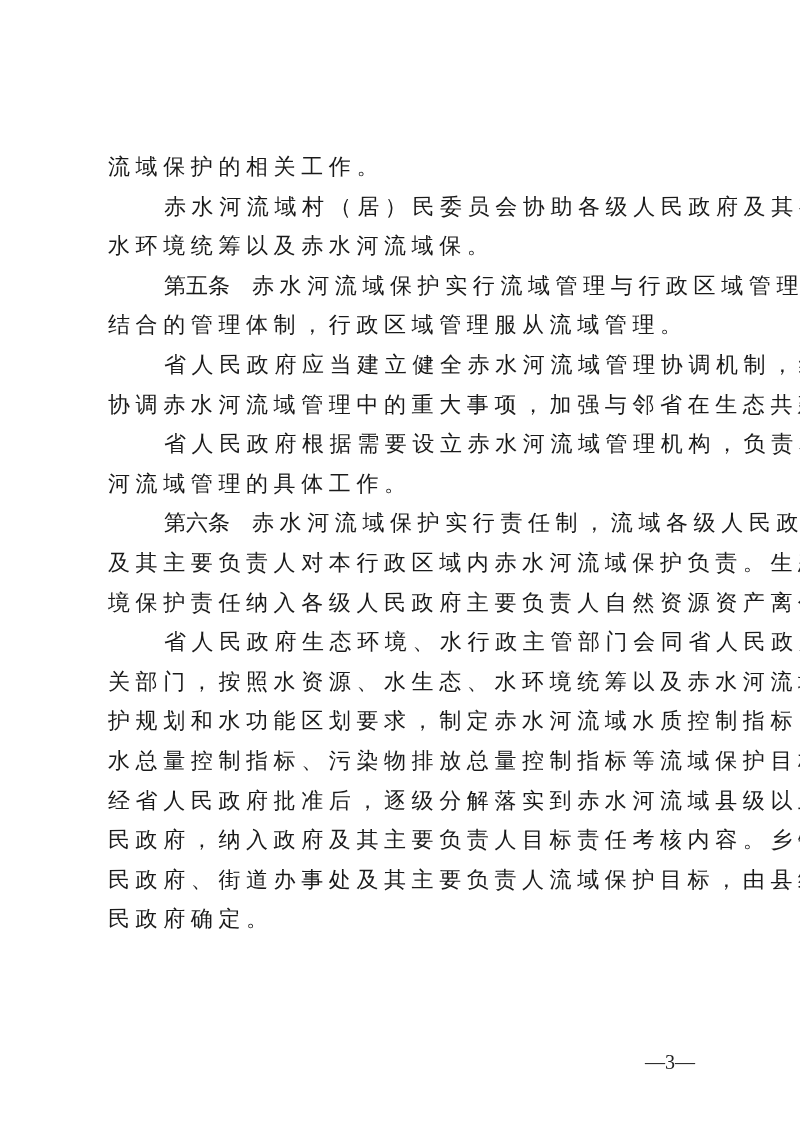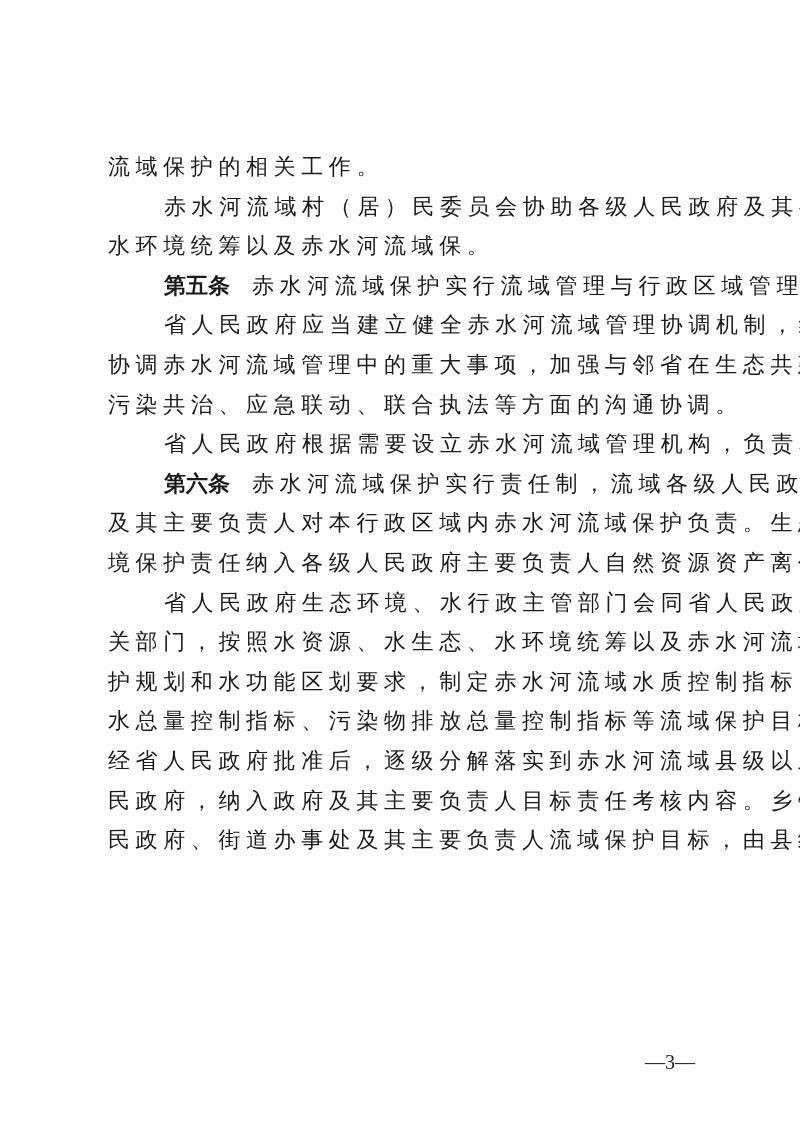--- a/index.html
+++ b/index.html
@@ -3,43 +3,45 @@
 <meta charset="utf-8">
 <style>
   html, body { margin: 0; padding: 0; background: #ffffff; }
   body { width: 800px; height: 1132px; position: relative; overflow: hidden;
          font-family: "DejaVu Serif", "Liberation Serif", serif; color: #1a1a1a; }
   .page { position: absolute; left: 0; top: 0; width: 800px; height: 1132px; background: #fff; margin-top: 21px; }
   .body-text { position: absolute; left: 108px; top: 126px; width: 586px; }
   .line { height: 39.6px; line-height: 39.6px; font-size: 22px; white-space: nowrap;
           letter-spacing: 5.6px; overflow: visible; }
   .indent { padding-left: 56px; }
-  .article-num { font-weight: bold; letter-spacing: 0px; font-family: "DejaVu Sans", "Liberation Sans", sans-serif; }
+  .article-num { font-weight: normal; letter-spacing: 0px; font-family: "DejaVu Sans", "Liberation Sans", sans-serif; }
   .article-gap { display: inline-block; width: 22px; }
   .page-number { position: absolute; left: 645px; top: 1030px; font-size: 20px;
                  font-family: "Liberation Serif", "DejaVu Serif", serif; color: #222; }
 </style>
 </head>
 <body>
 
 <div class="page">
   <div class="body-text">
     <div class="line">流域保护的相关工作。</div>
     <div class="line indent">赤水河流域村（居）民委员会协助各级人民政府及其有关</div>
     <div class="line">水环境统筹以及赤水河流域保。</div>
     <div class="line indent"><span class="article-num">第五条</span><span class="article-gap"></span><span>赤水河流域保护实行流域管理与行政区域管理相</span></div>
+    <div class="line">结合的管理体制，行政区域管理服从流域管理。</div>
     <div class="line indent">省人民政府应当建立健全赤水河流域管理协调机制，统筹</div>
     <div class="line">协调赤水河流域管理中的重大事项，加强与邻省在生态共建、</div>
-    <div class="line">污染共治、应急联动、联合执法等方面的沟通协调。</div>
     <div class="line indent">省人民政府根据需要设立赤水河流域管理机构，负责赤水</div>
+    <div class="line">河流域管理的具体工作。</div>
     <div class="line indent"><span class="article-num">第六条</span><span class="article-gap"></span><span>赤水河流域保护实行责任制，流域各级人民政府</span></div>
     <div class="line">及其主要负责人对本行政区域内赤水河流域保护负责。生态环</div>
     <div class="line">境保护责任纳入各级人民政府主要负责人自然资源资产离任审</div>
     <div class="line indent">省人民政府生态环境、水行政主管部门会同省人民政府有</div>
     <div class="line">关部门，按照水资源、水生态、水环境统筹以及赤水河流域保</div>
     <div class="line">护规划和水功能区划要求，制定赤水河流域水质控制指标、用</div>
     <div class="line">水总量控制指标、污染物排放总量控制指标等流域保护目标，</div>
     <div class="line">经省人民政府批准后，逐级分解落实到赤水河流域县级以上人</div>
     <div class="line">民政府，纳入政府及其主要负责人目标责任考核内容。乡镇人</div>
     <div class="line">民政府、街道办事处及其主要负责人流域保护目标，由县级人</div>
+    <div class="line">民政府确定。</div>
   </div>
   <div class="page-number">—3—</div>
 </div>
 
 </body></html>

